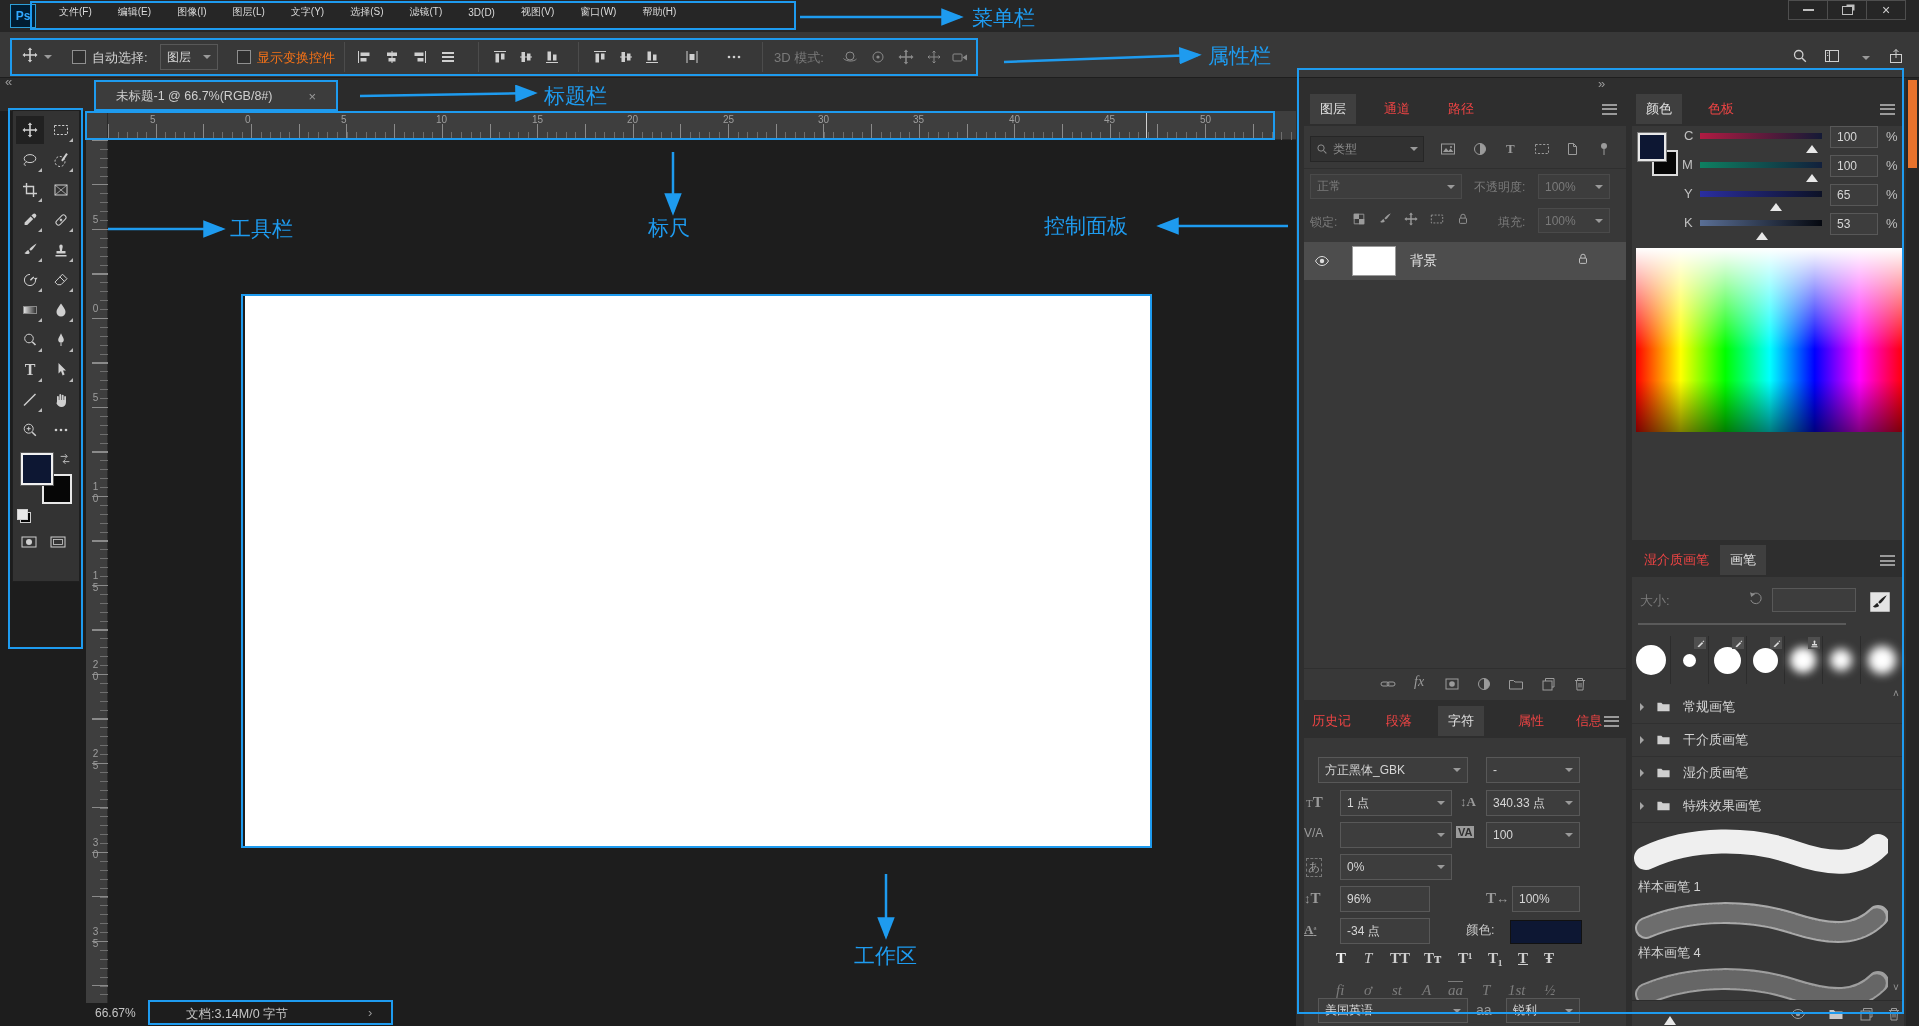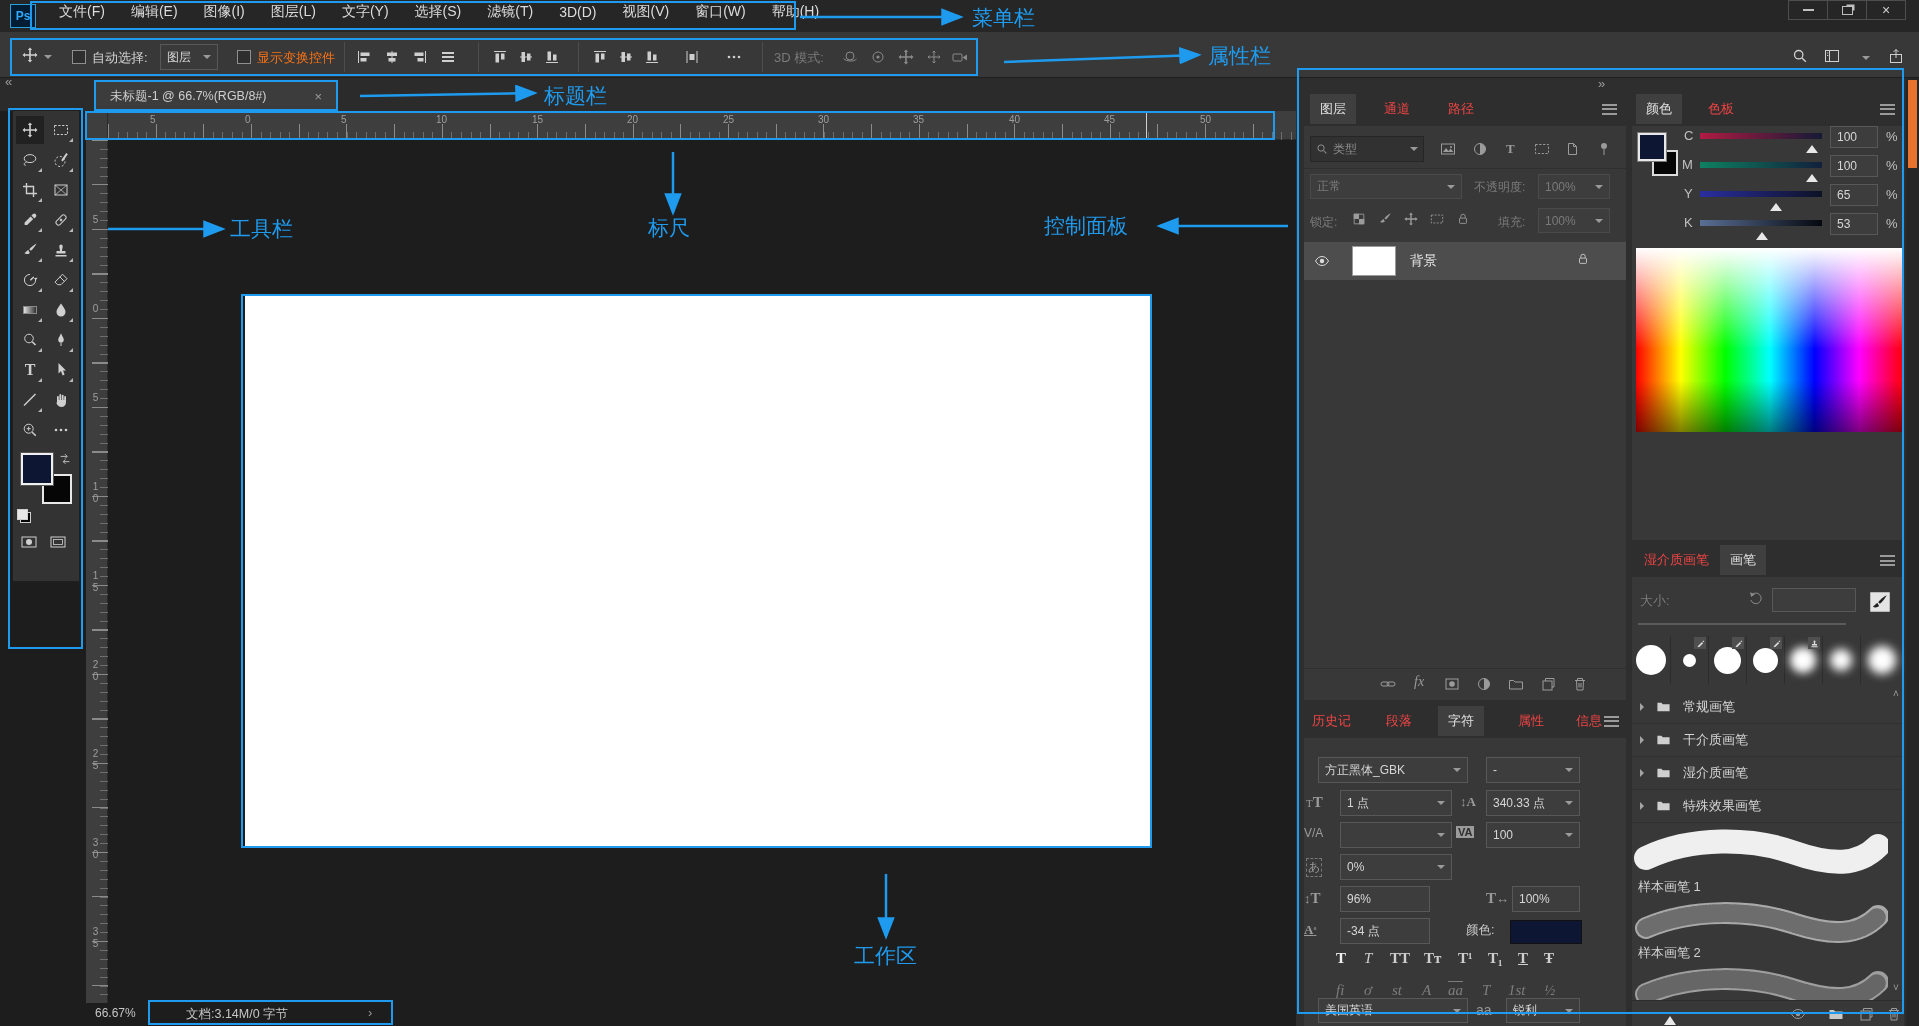--- a/index.html
+++ b/index.html
@@ -267,21 +267,21 @@
         <rect x="1.5" y="1.5" width="13" height="13" fill="#e4e4e4"></rect>
         <path fill="#222" d="M12.5 3.5c-2 1-4.5 3-5.7 4.6l1.1 1.1C9.5 8 11.5 5.5 12.5 3.5zM6.3 8.6c-1.2.2-1.5 1.7-3 2.2.8 1.2 3 1 4.1-.1z"></path>
       </symbol>
  </defs>
 </svg>
 
 <div id="root">
 
   <div class="abs" style="left:0;top:0;width:1919px;height:32px;background:#262626"></div>
   <div class="abs" style="left:10px;top:4px;width:26px;height:24px;background:#001d33;border:1px solid #2d9fd8;box-sizing:border-box;display:flex;align-items:center;justify-content:center;color:#31a8ff;font-size:12px;font-weight:bold">Ps</div>
-  <div class="abs r" style="left:46px;top:0;height:24px;gap:0;color:#dcdcdc;font-size:14px">
+  <div class="abs r" style="left:46px;top:0;height:24px;gap:0;color:#dcdcdc;font-size:10px">
     <span style="padding:0 13px">文件(F)</span>
     <span style="padding:0 13px">编辑(E)</span>
     <span style="padding:0 13px">图像(I)</span>
     <span style="padding:0 13px">图层(L)</span>
     <span style="padding:0 13px">文字(Y)</span>
     <span style="padding:0 13px">选择(S)</span>
     <span style="padding:0 13px">滤镜(T)</span>
     <span style="padding:0 13px">3D(D)</span>
     <span style="padding:0 13px">视图(V)</span>
     <span style="padding:0 13px">窗口(W)</span>
@@ -375,21 +375,21 @@
   <svg class="abs ti" style="left:1824px;top:48px">
       <use href="#i-wsp"></use>
     </svg>
   <span class="abs car" style="left:1862px;top:52px"></span>
   <svg class="abs ti" style="left:1888px;top:48px">
       <use href="#i-share"></use>
     </svg>
 
   <div class="abs" style="left:0;top:78px;width:1296px;height:33px;background:#2b2b2b"></div>
   <span class="abs" style="left:5px;top:74px;color:#9a9a9a;font-size:13px">«</span>
-  <div class="abs r" style="left:96px;top:82px;width:240px;height:29px;background:#3c3c3c;padding:0 14px;box-sizing:border-box;justify-content:space-between">
+  <div class="abs r" style="left:96px;top:82px;width:240px;height:29px;background:#3c3c3c;padding:0 20px;box-sizing:border-box;justify-content:space-between">
     <span style="font-size:12.5px;color:#cfcfcf">未标题-1 @ 66.7%(RGB/8#)</span>
     <span style="color:#9a9a9a;font-size:13px">×</span>
   </div>
 
   <div class="abs" style="left:86px;top:111px;width:22px;height:29px;background:#3e3e3e;border-right:1px solid #2a2a2a;border-bottom:1px solid #2a2a2a;box-sizing:border-box"></div>
   <div class="abs" style="left:108px;top:111px;width:1188px;height:29px;background:#3e3e3e;border-bottom:1px solid #2a2a2a;box-sizing:border-box">
     <div class="abs" style="left:0;top:21px;width:1188px;height:8px;background:repeating-linear-gradient(90deg,#6e6e6e 0 1px,transparent 1px 9.54px)"></div>
     <div class="abs" style="left:0;top:13px;width:1188px;height:16px;background:repeating-linear-gradient(90deg,#8a8a8a 0 1px,transparent 1px 47.7px)"></div>
     <div class="abs" style="left:1038px;top:0;width:1px;height:29px;background:#cfcfcf"></div>
   </div>
@@ -861,21 +861,21 @@
     </div>
 
   <svg class="abs" style="left:1632px;top:826px" width="256" height="50" viewBox="0 0 256 50">
     <path d="M14 32 C 60 10, 120 12, 160 26 S 226 40, 246 20" fill="none" stroke="#efefef" stroke-width="24" stroke-linecap="round"></path>
   </svg>
   <span class="abs" style="left:1638px;top:878px;font-size:13px;color:#d2d2d2">样本画笔 1</span>
   <svg class="abs" style="left:1632px;top:898px" width="256" height="46" viewBox="0 0 256 46">
     <path d="M14 30 C 60 10, 120 12, 160 25 S 226 38, 246 18" fill="none" stroke="#a9a9a9" stroke-width="22" stroke-linecap="round"></path>
     <path d="M14 30 C 60 10, 120 12, 160 25 S 226 38, 246 18" fill="none" stroke="#6d6d6d" stroke-width="18" stroke-linecap="round" stroke-dasharray="1 2.6"></path>
   </svg>
-  <span class="abs" style="left:1638px;top:944px;font-size:13px;color:#d2d2d2">样本画笔 2</span>
+  <span class="abs" style="left:1638px;top:944px;font-size:13px;color:#d2d2d2">样本画笔 4</span>
   <svg class="abs" style="left:1632px;top:966px" width="256" height="34" viewBox="0 0 256 34">
     <path d="M14 28 C 60 8, 120 10, 160 23 S 226 36, 246 16" fill="none" stroke="#9e9e9e" stroke-width="22" stroke-linecap="round"></path>
     <path d="M14 28 C 60 8, 120 10, 160 23 S 226 36, 246 16" fill="none" stroke="#666" stroke-width="18" stroke-linecap="round" stroke-dasharray="1 2.6"></path>
   </svg>
   <span class="abs" style="left:1893px;top:688px;color:#9a9a9a;font-size:10px">˄</span>
   <span class="abs" style="left:1893px;top:982px;color:#9a9a9a;font-size:10px">˅</span>
 
   <div class="abs" style="left:1632px;top:1000px;width:272px;height:26px;background:#383838;border-top:1px solid #2c2c2c;box-sizing:border-box"></div>
   <div class="abs" style="left:1640px;top:1012px;width:118px;height:2px;background:#5a5a5a"></div>
   <div class="abs" style="left:1664px;top:1010px;width:0;height:0;border:6px solid transparent;border-bottom:9px solid #e8e8e8"></div>

